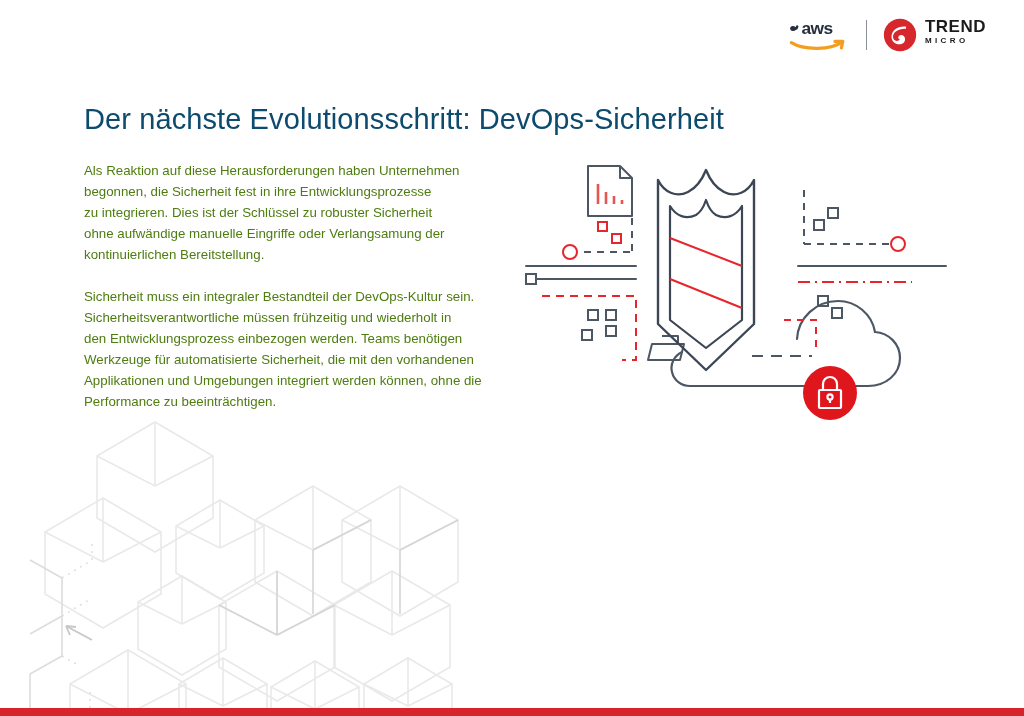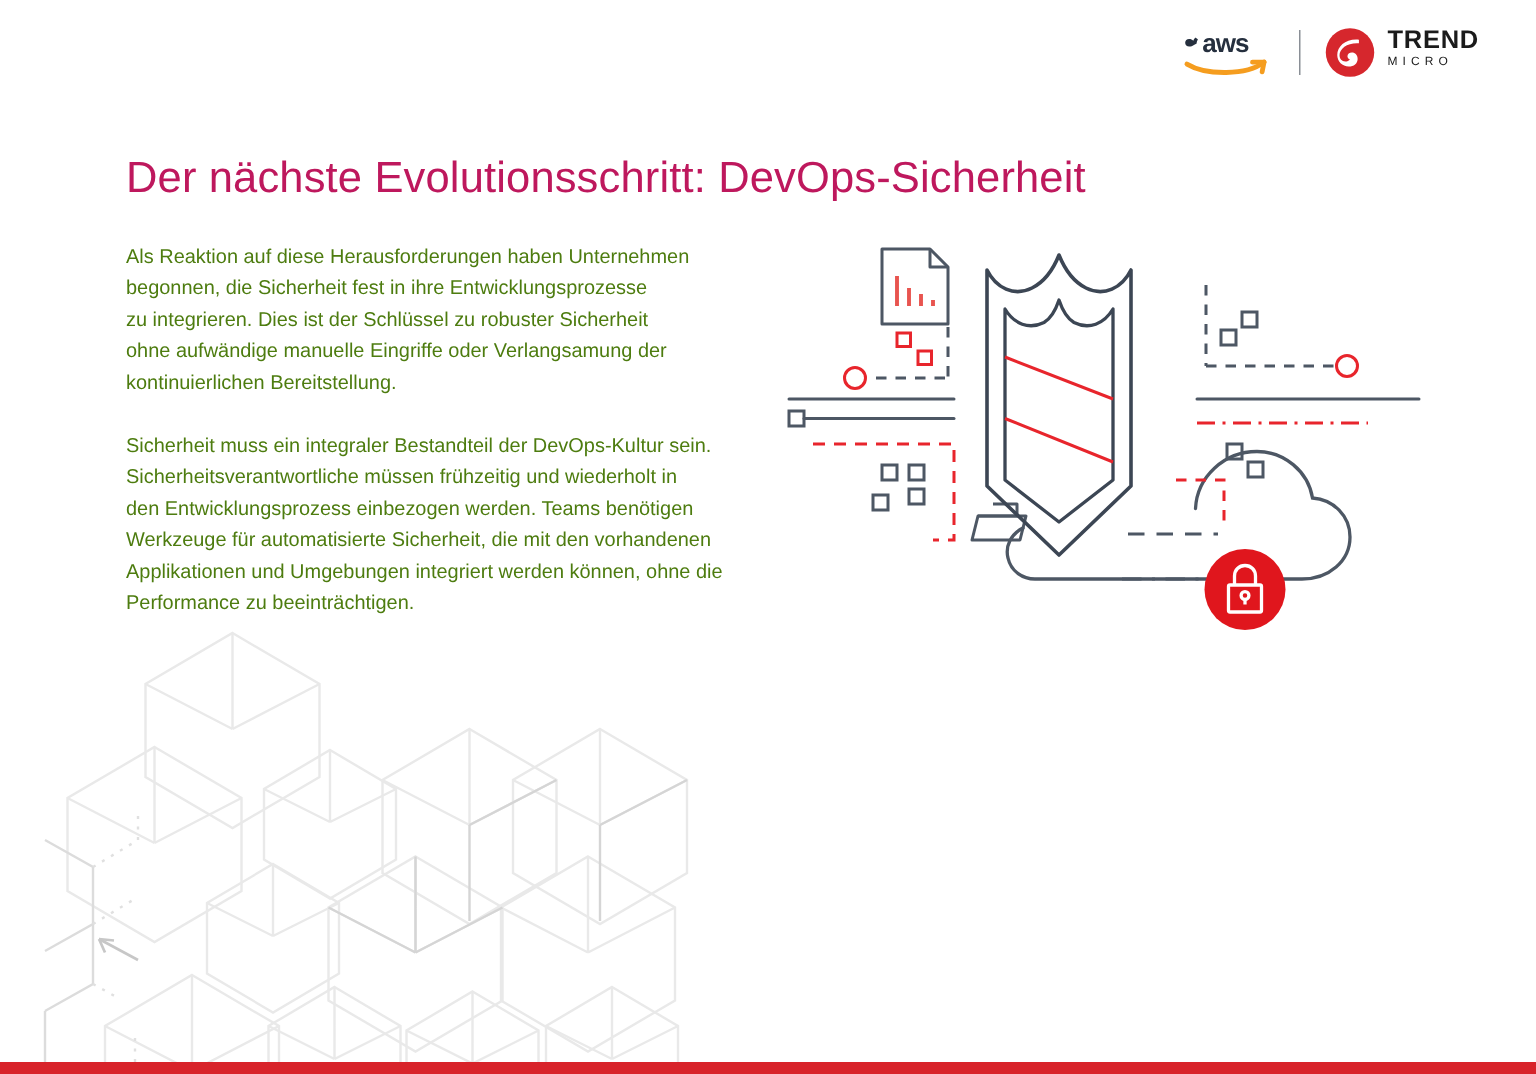--- a/index.html
+++ b/index.html
@@ -59,35 +59,35 @@
     display: block;
     font-family: "Liberation Sans", sans-serif;
     font-weight: bold;
     font-size: 17px;
     letter-spacing: 0.5px;
     color: #1b1b1b;
   }
   .tm-word .tm-micro {
     display: block;
     font-family: "Liberation Sans", sans-serif;
-    font-weight: normal;
+    font-weight: bold;
     font-size: 8px;
     letter-spacing: 3.4px;
     color: #1b1b1b;
     margin-top: 2px;
   }
 
   
   .page-title {
     position: absolute;
     left: 84px;
     top: 103px;
     font-size: 29px;
     font-weight: normal;
-    color: #be185d;
+    color: #0c4a6e;
     letter-spacing: 0.1px;
     white-space: nowrap;
     z-index: 3;
   }
 
   
   .body-copy {
     position: absolute;
     left: 84px;
     top: 160px;

